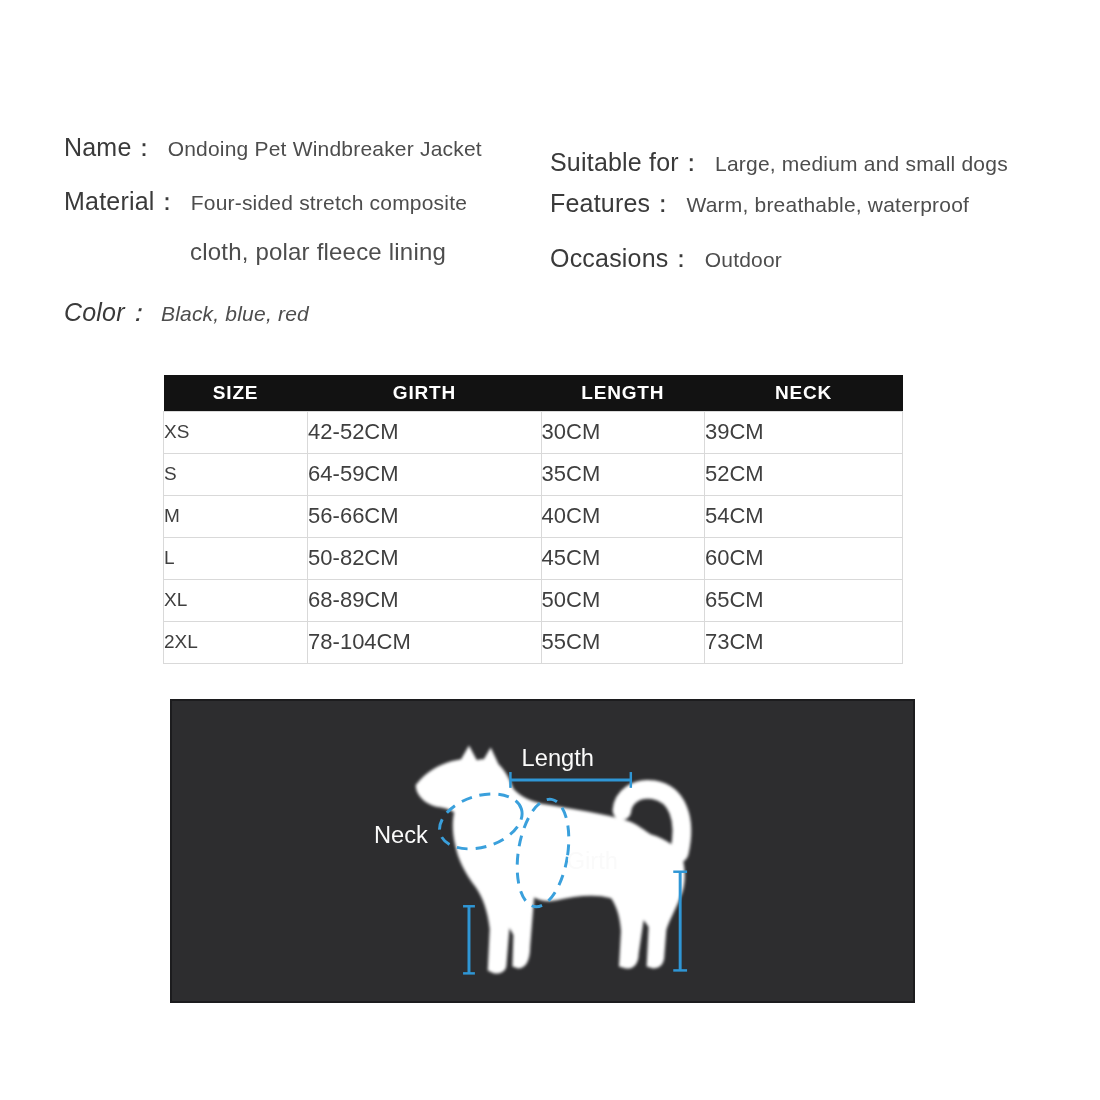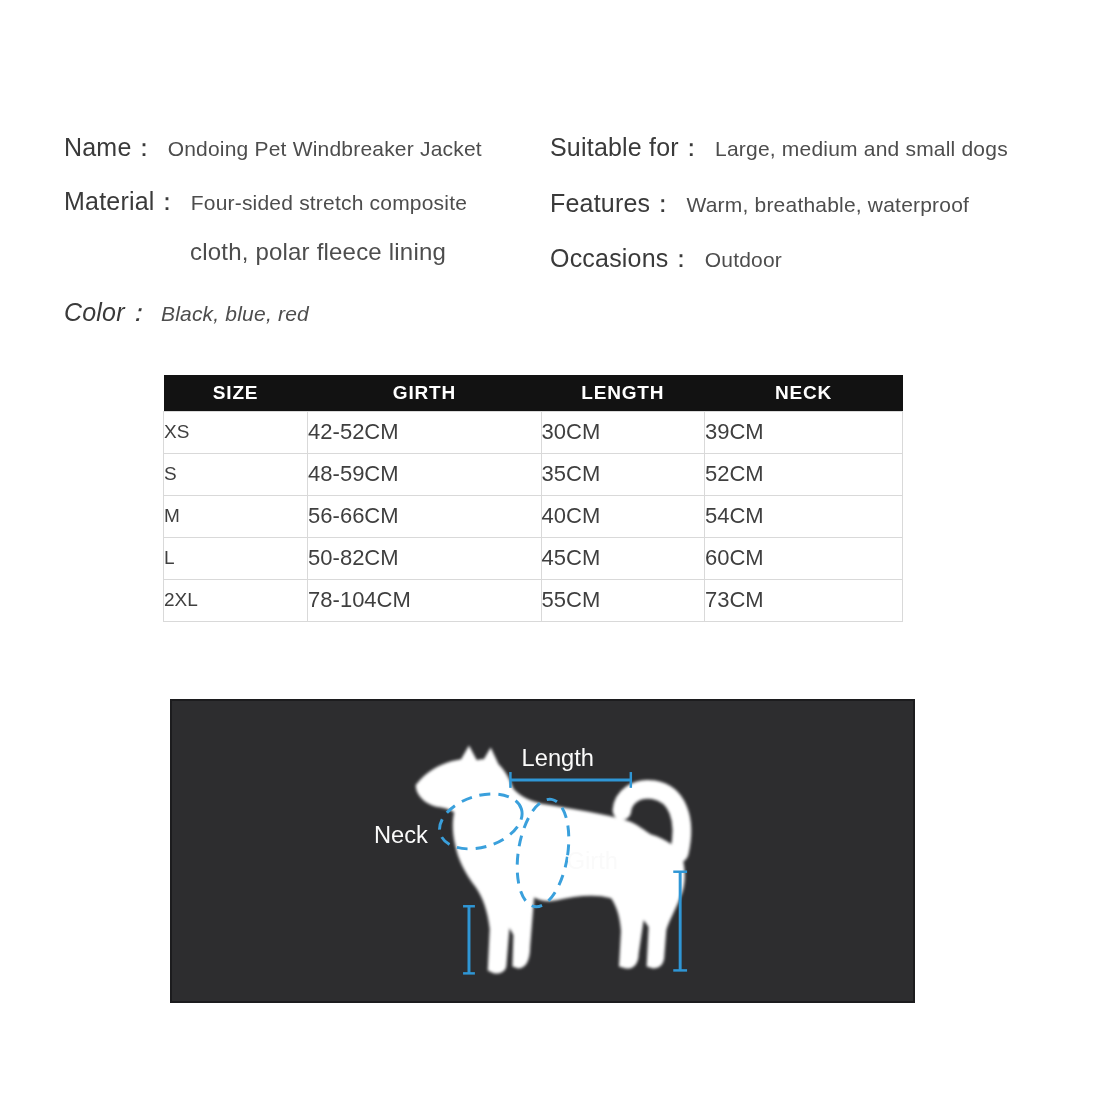--- a/index.html
+++ b/index.html
@@ -58,21 +58,21 @@
   <div class="info-row" style="left:52px; top:185px;justify-content:space-between;">
     <span class="info-label">Material：</span>
     <span class="info-value">Four-sided stretch composite</span>
   </div>
   <div class="info-value-cont" style="left:190px; top:238px;">cloth, polar fleece lining</div>
   <div class="info-row" style="left:52px; top:296px;font-style:italic;">
     <span class="info-label">Color：</span>
     <span class="info-value">Black, blue, red</span>
   </div>
 
-  <div class="info-row" style="left:538px; top:131px;justify-content:space-between;">
+  <div class="info-row" style="left:538px; top:146px;justify-content:space-between;">
     <span class="info-label">Suitable for：</span>
     <span class="info-value">Large, medium and small dogs</span>
   </div>
   <div class="info-row" style="left:538px; top:187px;">
     <span class="info-label">Features：</span>
     <span class="info-value">Warm, breathable, waterproof</span>
   </div>
   <div class="info-row" style="left:538px; top:242px;">
     <span class="info-label">Occasions：</span>
     <span class="info-value">Outdoor</span>
@@ -95,35 +95,41 @@
     </thead>
     <tbody>
       <tr>
         <td class="size-col">XS</td>
         <td>42-52CM</td>
         <td>30CM</td>
         <td>39CM</td>
       </tr>
       <tr>
         <td class="size-col">S</td>
-        <td>48-59CM</td>
+        <td>64-59CM</td>
         <td>35CM</td>
         <td>52CM</td>
       </tr>
       <tr>
         <td class="size-col">M</td>
         <td>56-66CM</td>
         <td>40CM</td>
         <td>54CM</td>
       </tr>
       <tr>
         <td class="size-col">L</td>
         <td>50-82CM</td>
         <td>45CM</td>
         <td>60CM</td>
+      </tr>
+      <tr>
+        <td class="size-col">XL</td>
+        <td>68-89CM</td>
+        <td>50CM</td>
+        <td>65CM</td>
       </tr>
       <tr>
         <td class="size-col">2XL</td>
         <td>78-104CM</td>
         <td>55CM</td>
         <td>73CM</td>
       </tr>
     </tbody>
   </table>
 

